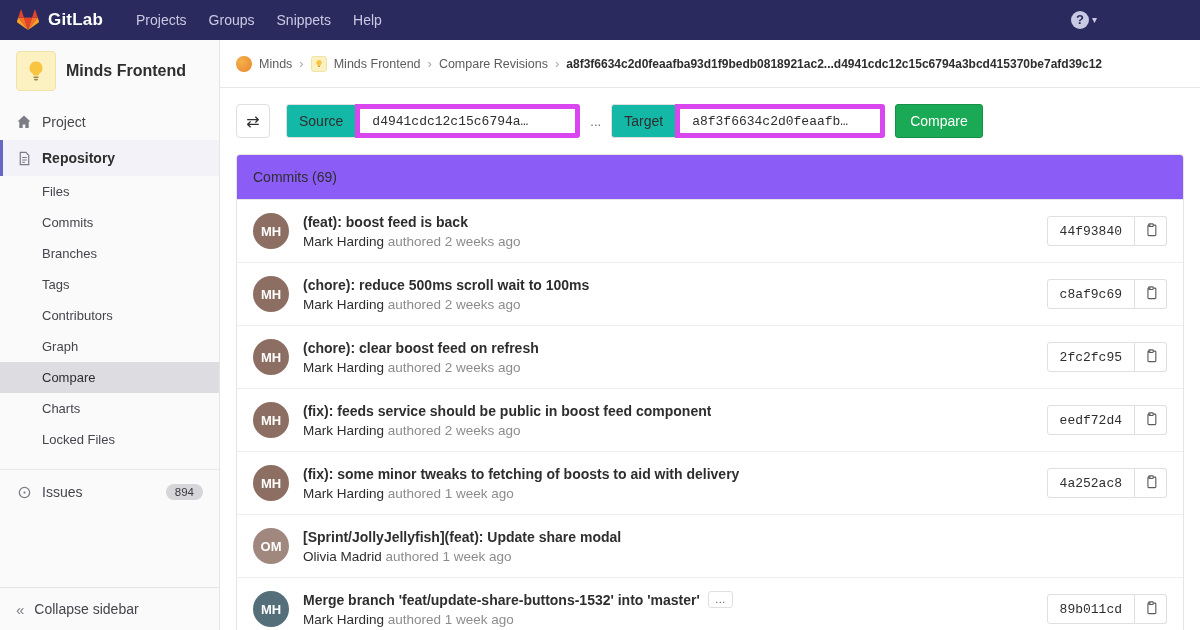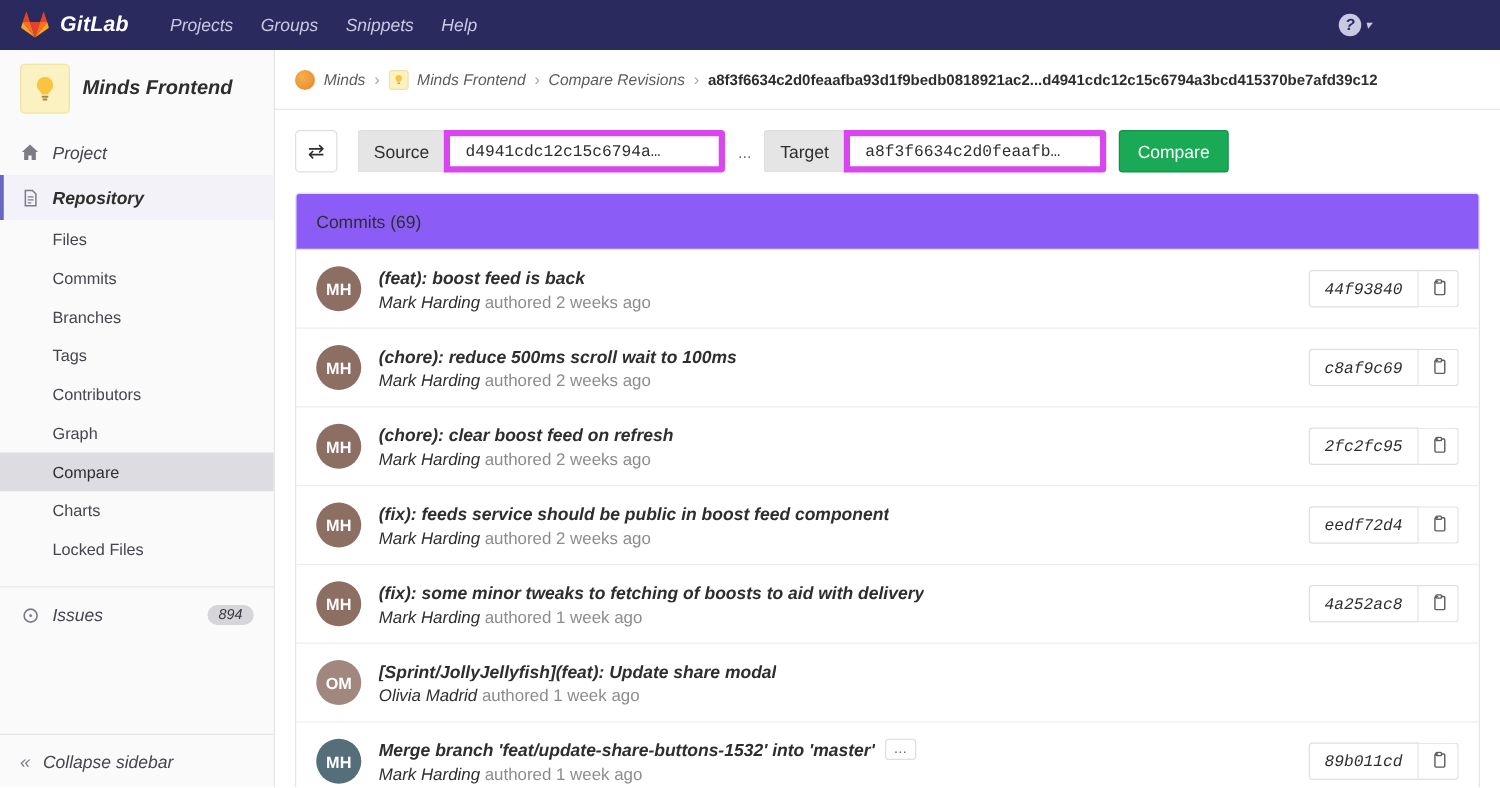--- a/index.html
+++ b/index.html
@@ -1,18 +1,18 @@
 <!DOCTYPE html>
 <html><head>
 <meta charset="utf-8">
 <style>
   * { box-sizing: border-box; margin: 0; padding: 0; }
   html, body { width: 1200px; height: 630px; overflow: hidden; }
   body { font-family: "Liberation Sans", sans-serif; background: #fff; color: #2e2e2e; }
-  a { text-decoration: none; color: inherit; cursor: pointer; font-style: italic; }
+  a { text-decoration: none; color: inherit; cursor: pointer; }
   button { cursor: pointer; font-family: inherit; }
 
   .app { width: 1200px; height: 630px; display: flex; flex-direction: column; }
 
   
   .navbar { height: 40px; flex: none; background: #2a2a5e; display: flex; align-items: center; padding: 0 16px; }
   .brand { display: flex; align-items: center; gap: 8px; }
   .brand-logo { display: flex; align-items: center; }
   .brand-text { color: #fff; font-size: 17px; font-weight: 700; letter-spacing: .2px; }
   .nb-menu { display: flex; align-items: center; margin-left: 22px; }
@@ -55,21 +55,21 @@
   .crumb-av { width: 16px; height: 16px; flex: none; display: flex; align-items: center; justify-content: center; }
   .group-av { border-radius: 50%; background: radial-gradient(circle at 35% 35%, #f5b14a, #e8842c); }
   .proj-av-sm { border-radius: 3px; background: #fcf1c0; border: 1px solid #eee3a9; }
   .proj-av-sm svg { width: 10px; height: 10px; }
   .crumb-sha { font-weight: 700; color: #2e2e2e; font-size: 12px; white-space: nowrap; overflow: hidden; text-overflow: ellipsis; }
 
   
   .compare-form { display: flex; align-items: center; padding: 16px; }
   .swap-btn { width: 34px; height: 34px; border: 1px solid #dfdfdf; border-radius: 4px; background: #fff; color: #2e2e2e; font-size: 16px; display: flex; align-items: center; justify-content: center; margin-right: 16px; }
   .input-group { display: flex; height: 34px; }
-  .ig-label { background: #e5e5e5; border: 1px solid #dfdfdf; border-right: 0; border-radius: 3px 0 0 3px; padding: 0 12px; display: flex; align-items: center; font-size: 14px; color: #2e2e2e; }
+  .ig-label { background: #14b8a6; border: 1px solid #dfdfdf; border-right: 0; border-radius: 3px 0 0 3px; padding: 0 12px; display: flex; align-items: center; font-size: 14px; color: #2e2e2e; }
   .ig-field { border: 5px solid #d946ef; border-radius: 0 3px 3px 0; background: #fff; padding: 0 12px; display: flex; align-items: center; font-family: "Liberation Mono", "DejaVu Sans Mono", monospace; font-size: 13px; color: #2e2e2e; }
   .ig-field.src { width: 225px; }
   .ig-field.tgt { width: 210px; }
   .form-sep { margin: 0 10px; color: #707070; font-size: 13px; }
   .compare-btn { margin-left: 10px; height: 34px; padding: 0 14px; background: #1aaa55; border: 1px solid #168f48; border-radius: 3px; color: #fff; font-size: 14px; }
 
   
   .commits-panel { margin: 0 16px 16px; border: 1px solid #e5e5e5; border-radius: 4px; overflow: hidden; }
   .panel-header { padding: 14px 16px; border-bottom: 1px solid #e5e5e5; font-size: 14px; color: #2e2e2e; background: #8b5cf6; }
   .commit-list { list-style: none; }

